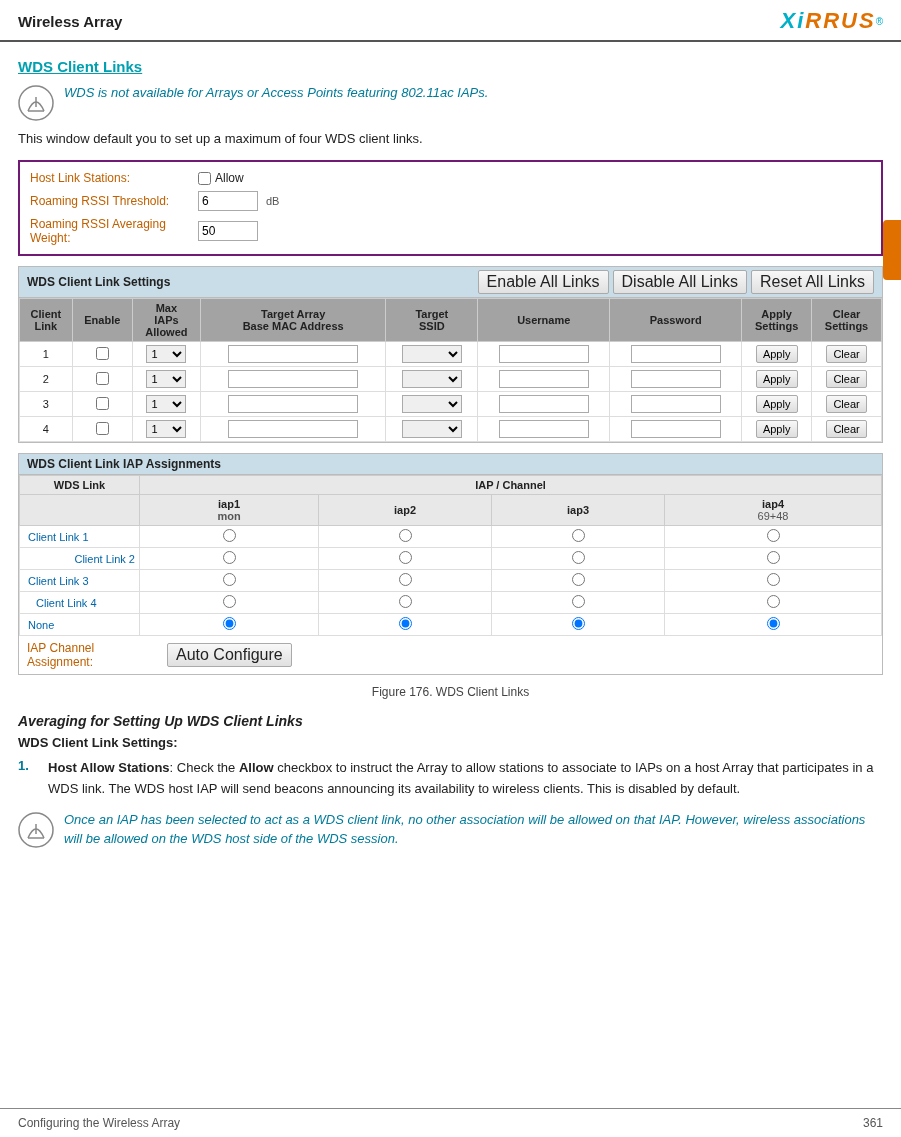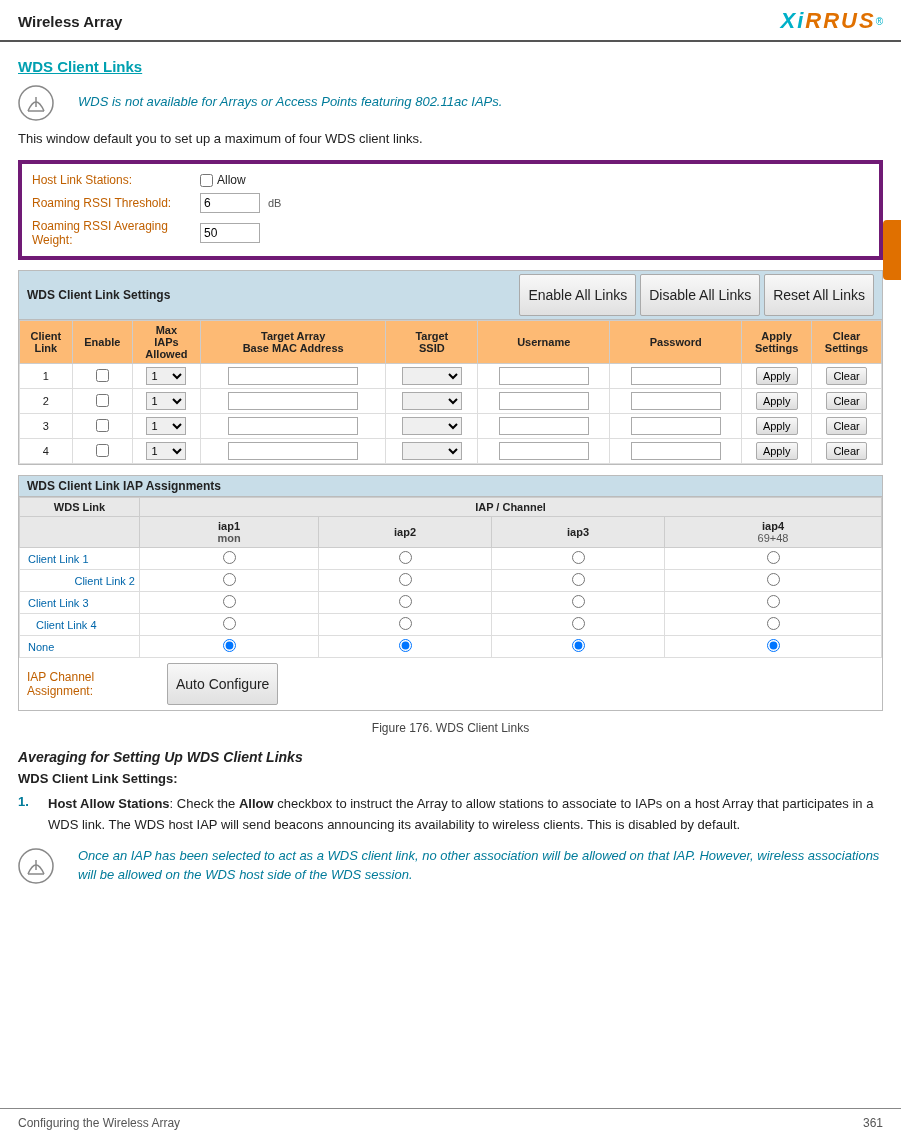--- a/index.html
+++ b/index.html
@@ -54,22 +54,22 @@
       font-weight: bold;
       color: #00a0b0;
       margin-bottom: 8px;
       margin-top: 6px;
       text-decoration: underline;
     }
 
     
     .note-box {
       display: flex;
-      align-items: center;
-      gap: 24px;
+      align-items: flex-start;
+      gap: 10px;
       margin-bottom: 10px;
     }
     .note-icon {
       width: 36px;
       height: 36px;
       flex-shrink: 0;
       margin-top: 2px;
     }
     .note-text {
       font-style: italic;
@@ -90,21 +90,21 @@
       right: 0;
       top: 220px;
       width: 18px;
       height: 60px;
       background: #e07000;
       border-radius: 4px 0 0 4px;
     }
 
     
     .settings-panel {
-      border: 4px solid #701a75;
+      border: 2px solid #701a75;
       margin-bottom: 10px;
     }
     .settings-panel-body {
       padding: 6px 10px;
     }
 
     
     .form-row {
       display: flex;
       align-items: center;
@@ -148,22 +148,22 @@
       font-size: 12px;
       font-weight: bold;
     }
     .wds-header-btns {
       display: flex;
       gap: 4px;
     }
 
     
     .btn {
-      padding: 12px 8px;
-      font-size: 14px;
+      padding: 2px 8px;
+      font-size: 16px;
       border: 1px solid #aaa;
       background: linear-gradient(to bottom, #f8f8f8, #e0e0e0);
       cursor: pointer;
       border-radius: 2px;
       color: #222;
     }
     .btn-apply {
       padding: 2px 6px;
       font-size: 11px;
       border: 1px solid #aaa;
@@ -182,21 +182,21 @@
       min-width: 38px;
     }
 
     
     .wds-table {
       width: 100%;
       border-collapse: collapse;
       font-size: 11px;
     }
     .wds-table th {
-      background: #fdba74;
+      background: #a3a3a3;
       border: 1px solid #ccc;
       padding: 3px 4px;
       text-align: center;
       font-size: 11px;
       font-weight: bold;
       color: #222;
     }
     .wds-table td {
       border: 1px solid #ddd;
       padding: 3px 4px;

